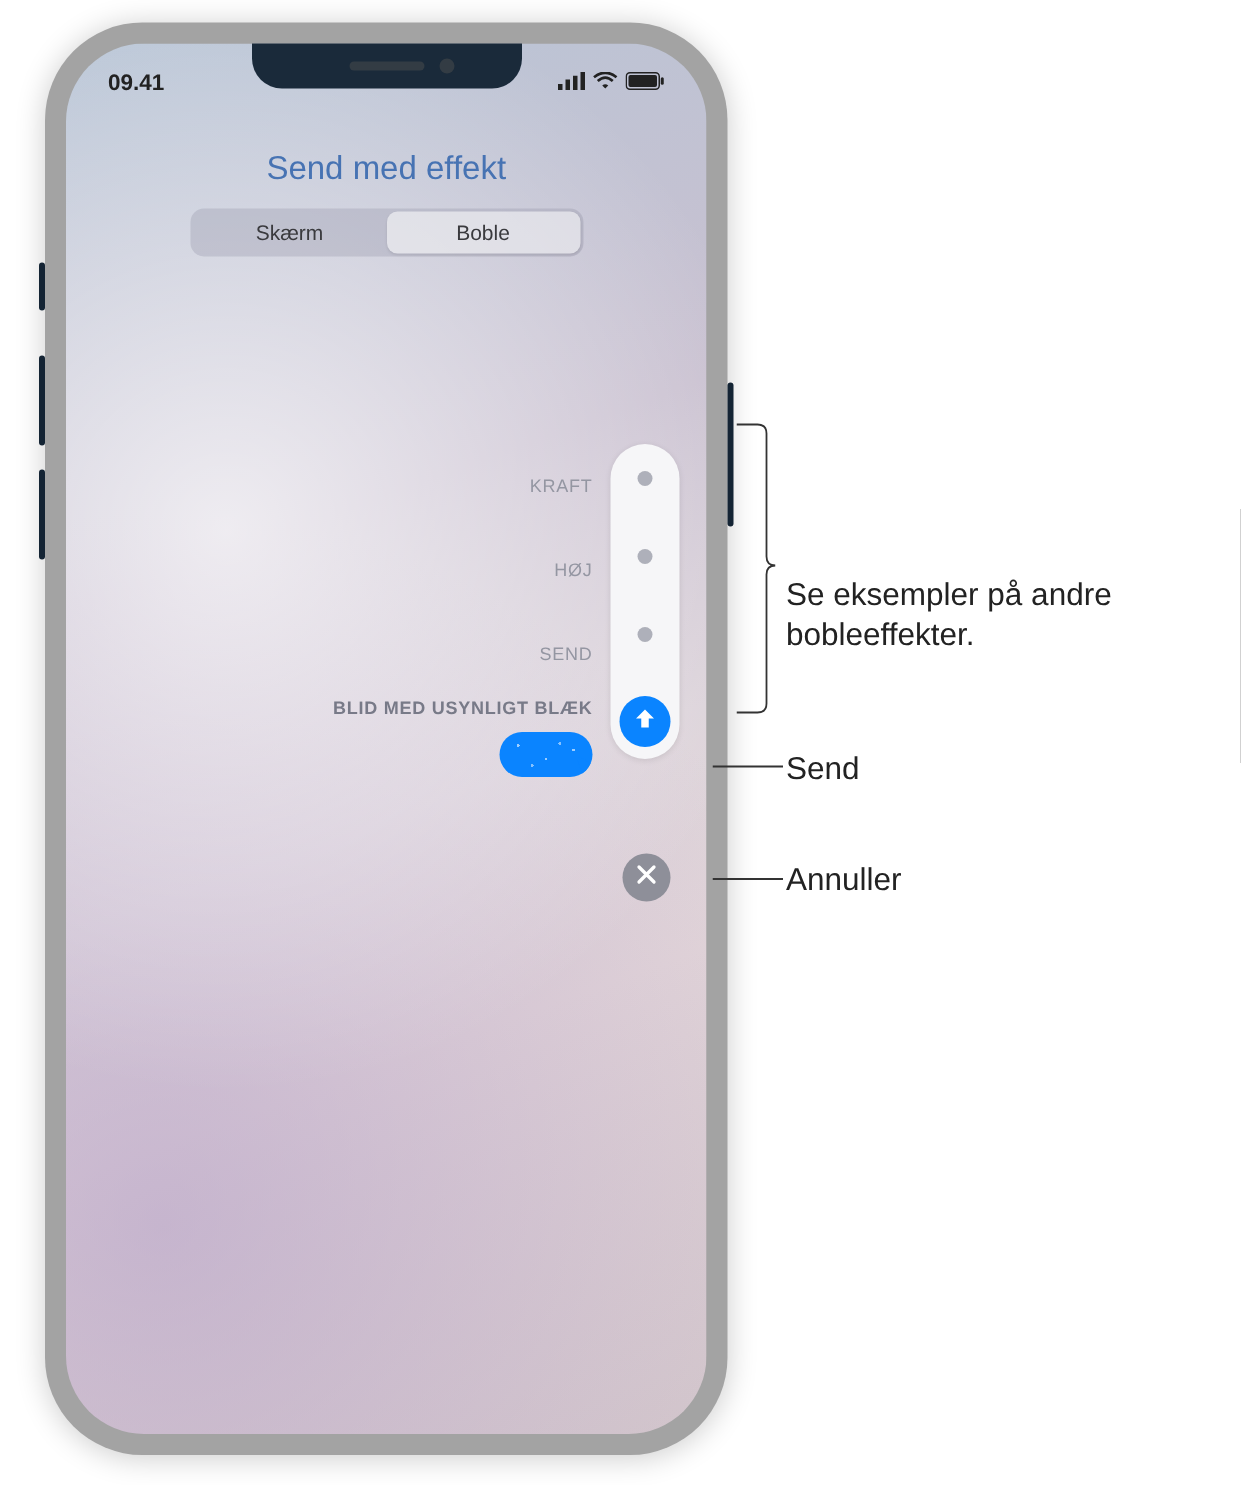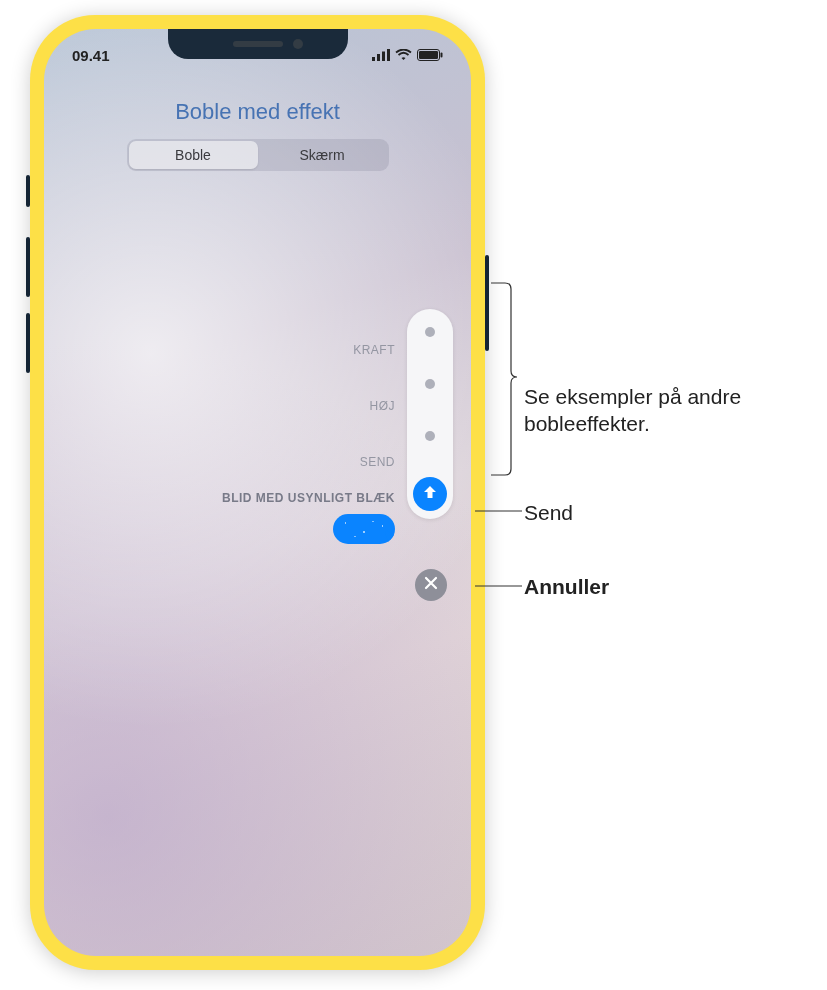--- a/index.html
+++ b/index.html
@@ -11,21 +11,21 @@
       height: 990px;
       position: relative;
     }
 
     .phone {
       position: absolute;
       left: 30px;
       top: 15px;
       width: 455px;
       height: 955px;
-      background: #fde047;
+      background: #a3a3a3;
       border-radius: 65px;
       padding: 14px;
       box-sizing: border-box;
       box-shadow: 0 2px 20px rgba(0,0,0,.2);
     }
 
     .notch {
       position: absolute;
       top: 14px;
       left: 50%;
@@ -108,24 +108,24 @@
       text-align:center;
     }
     .seg-item.active {
       background: rgba(255,255,255,0.55);
       font-weight: 500;
       box-shadow: 0 1px 2px rgba(0,0,0,.1);
     }
 
     .effects-area {
       position: absolute;
-      top: 280px;
+      top: 267px;
       right: 18px;
       display: flex;
-      align-items: center;
+      align-items: flex-start;
       margin-left: 40px;
     }
 
     .labels {
       display: flex;
       flex-direction: column;
       align-items: flex-end;
       padding-right: 12px;
       gap: 40px;
       padding-top: 16px;
@@ -220,21 +220,21 @@
       line-height:1.3;
     }
 
     .bracket{
       position:absolute;
       left:491px; top:281px;
       width:26px; height:196px;
     }
     .callout1{ left:524px; top:343px; width:290px;margin-top:40px;}
     .callout2{ left:524px; top:499px;text-align:right; }
-    .callout3{ left:524px; top:573px;font-weight:bold; }
+    .callout3{ left:524px; top:573px; }
     .lead{ position:absolute; stroke:#333; stroke-width:1.2; }
 
     
     .side-btn{position:absolute;background:#142434;border-radius:3px;}
     .sb-left1{left:-4px;top:160px;width:4px;height:32px;}
     .sb-left2{left:-4px;top:222px;width:4px;height:60px;}
     .sb-left3{left:-4px;top:298px;width:4px;height:60px;}
     .sb-right{right:-4px;top:240px;width:4px;height:96px;}
   </style>
 </head>
@@ -271,24 +271,24 @@
           <svg width="26" height="12" viewBox="0 0 26 12">
               <rect x="0.5" y="0.5" width="22" height="11" rx="2.5" stroke="#222" fill="none"></rect>
               <rect x="2" y="2" width="19" height="8" rx="1.3" fill="#222"></rect>
               <rect x="23.5" y="3.5" width="2" height="5" rx="1" fill="#222"></rect>
             </svg>
         </span>
       </div>
     </div>
 
     <div class="content">
-      <div class="title">Boble med effekt</div>
+      <div class="title">Send med effekt</div>
       <div class="segmented">
+        <div class="seg-item">Skærm</div>
         <div class="seg-item active">Boble</div>
-        <div class="seg-item">Skærm</div>
       </div>
     </div>
 
     <div class="effects-area">
       <div class="labels" style="gap:0;padding-top:0;">
         <div class="effect-slot">
             <span class="effect-label">KRAFT</span>
           </div>
         <div class="effect-slot">
             <span class="effect-label">HØJ</span>

